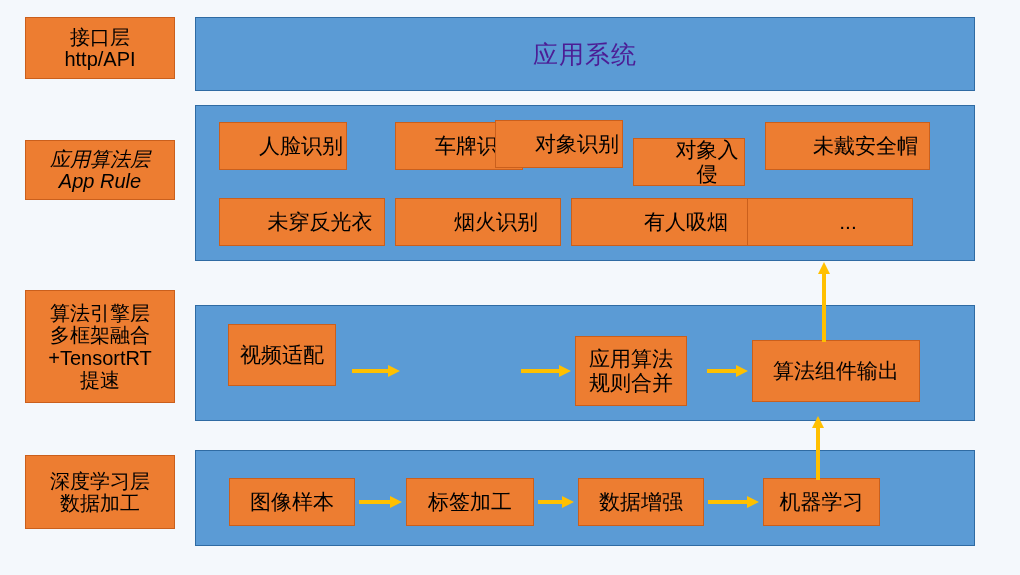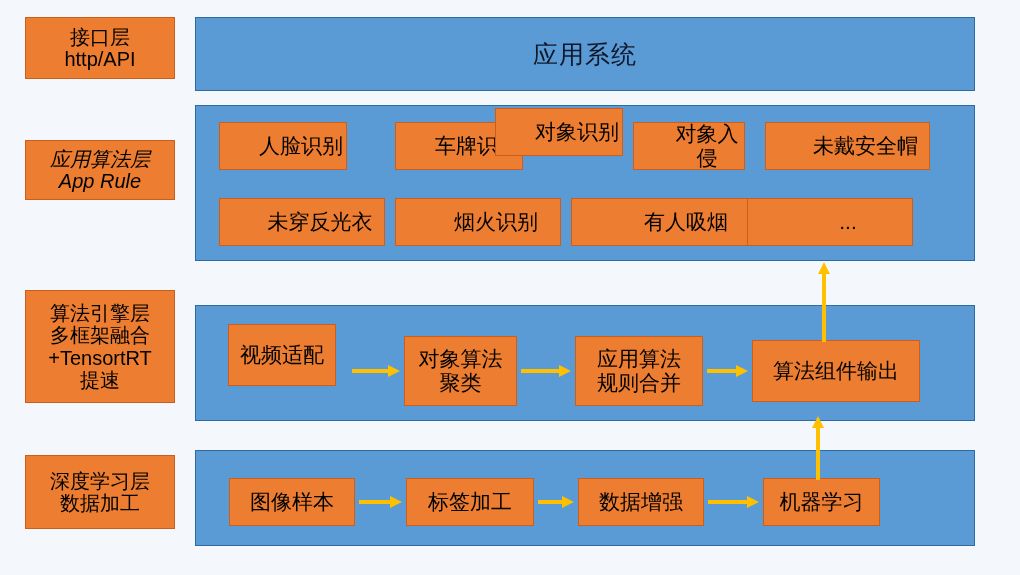--- a/index.html
+++ b/index.html
@@ -25,21 +25,21 @@
   }
   .blue-panel{
     position:absolute;
     background:#5b9bd5;
     border:1px solid #2f6ba3;
     box-sizing:border-box;
   }
   .banner-text{
     position:absolute;left:0;top:0;width:100%;height:100%;
     display:flex;align-items:center;justify-content:center;
-    color:#0f172a;font-size:25px;letter-spacing:1px;
+    color:#4c1d95;font-size:25px;letter-spacing:1px;
   }
 
   
   .layer-label{
     left:25px;
     width:150px;
     font-size:20px;
     padding:2px 8px;
   }
   #label-0{top:17px;height:62px;}
@@ -50,33 +50,33 @@
   
   #panel-0{left:195px;top:17px;width:780px;height:74px;}
   #panel-1{left:195px;top:105px;width:780px;height:156px;}
   #panel-2{left:195px;top:305px;width:780px;height:116px;}
   #panel-3{left:195px;top:450px;width:780px;height:96px;}
 
   
   .chip{height:48px;font-size:21px;padding-left:36px;}
   #chip-r0-0{left:219px;top:122px;width:128px;}
   #chip-r0-1{left:357px;top:122px;width:128px;margin-left:38px;}
-  #chip-r0-2{left:495px;top:108px;width:128px;}
-  #chip-r0-3{left:633px;top:122px;width:112px;}
+  #chip-r0-2{left:495px;top:120px;width:128px;}
+  #chip-r0-3{left:633px;top:138px;width:112px;}
   #chip-r0-4{left:765px;top:122px;width:165px;}
   #chip-r1-0{left:219px;top:198px;width:166px;}
   #chip-r1-1{left:395px;top:198px;width:166px;}
   #chip-r1-2{left:571px;top:198px;width:194px;}
   #chip-r1-3{left:747px;top:198px;width:166px;}
 
   
   .engine-box{font-size:21px;}
   #eng-0{left:228px;top:324px;width:108px;height:62px;}
   #eng-1{left:404px;top:336px;width:113px;height:70px;}
-  #eng-2{left:575px;top:336px;width:128px;height:70px;}
+  #eng-2{left:575px;top:336px;width:112px;height:70px;}
   #eng-3{left:752px;top:340px;width:168px;height:62px;}
 
   
   .dl-box{height:48px;font-size:21px;}
   #dl-0{left:229px;top:478px;width:126px;}
   #dl-1{left:406px;top:478px;width:128px;}
   #dl-2{left:578px;top:478px;width:126px;}
   #dl-3{left:763px;top:478px;width:117px;}
 
   
@@ -132,22 +132,20 @@
   <div class="orange chip" id="chip-r0-4">未戴安全帽</div>
 
   <div class="orange chip" id="chip-r1-0">未穿反光衣</div>
   <div class="orange chip" id="chip-r1-1">烟火识别</div>
   <div class="orange chip" id="chip-r1-2">有人吸烟</div>
   <div class="orange chip" id="chip-r1-3">...</div>
 
   <div class="blue-panel" id="panel-2"></div>
 
   <div class="orange engine-box" id="eng-0">视频适配</div>
-  <div class="orange engine-box" id="eng-1">对象算法
-聚类</div>
   <div class="orange engine-box" id="eng-2">应用算法
 规则合并</div>
   <div class="orange engine-box" id="eng-3">算法组件输出</div>
 
   <div class="arrow-h" id="arr-e-0">
     <div class="shaft"></div>
       <div class="head"></div>
   </div>
   <div class="arrow-h" id="arr-e-1">
     <div class="shaft"></div>

